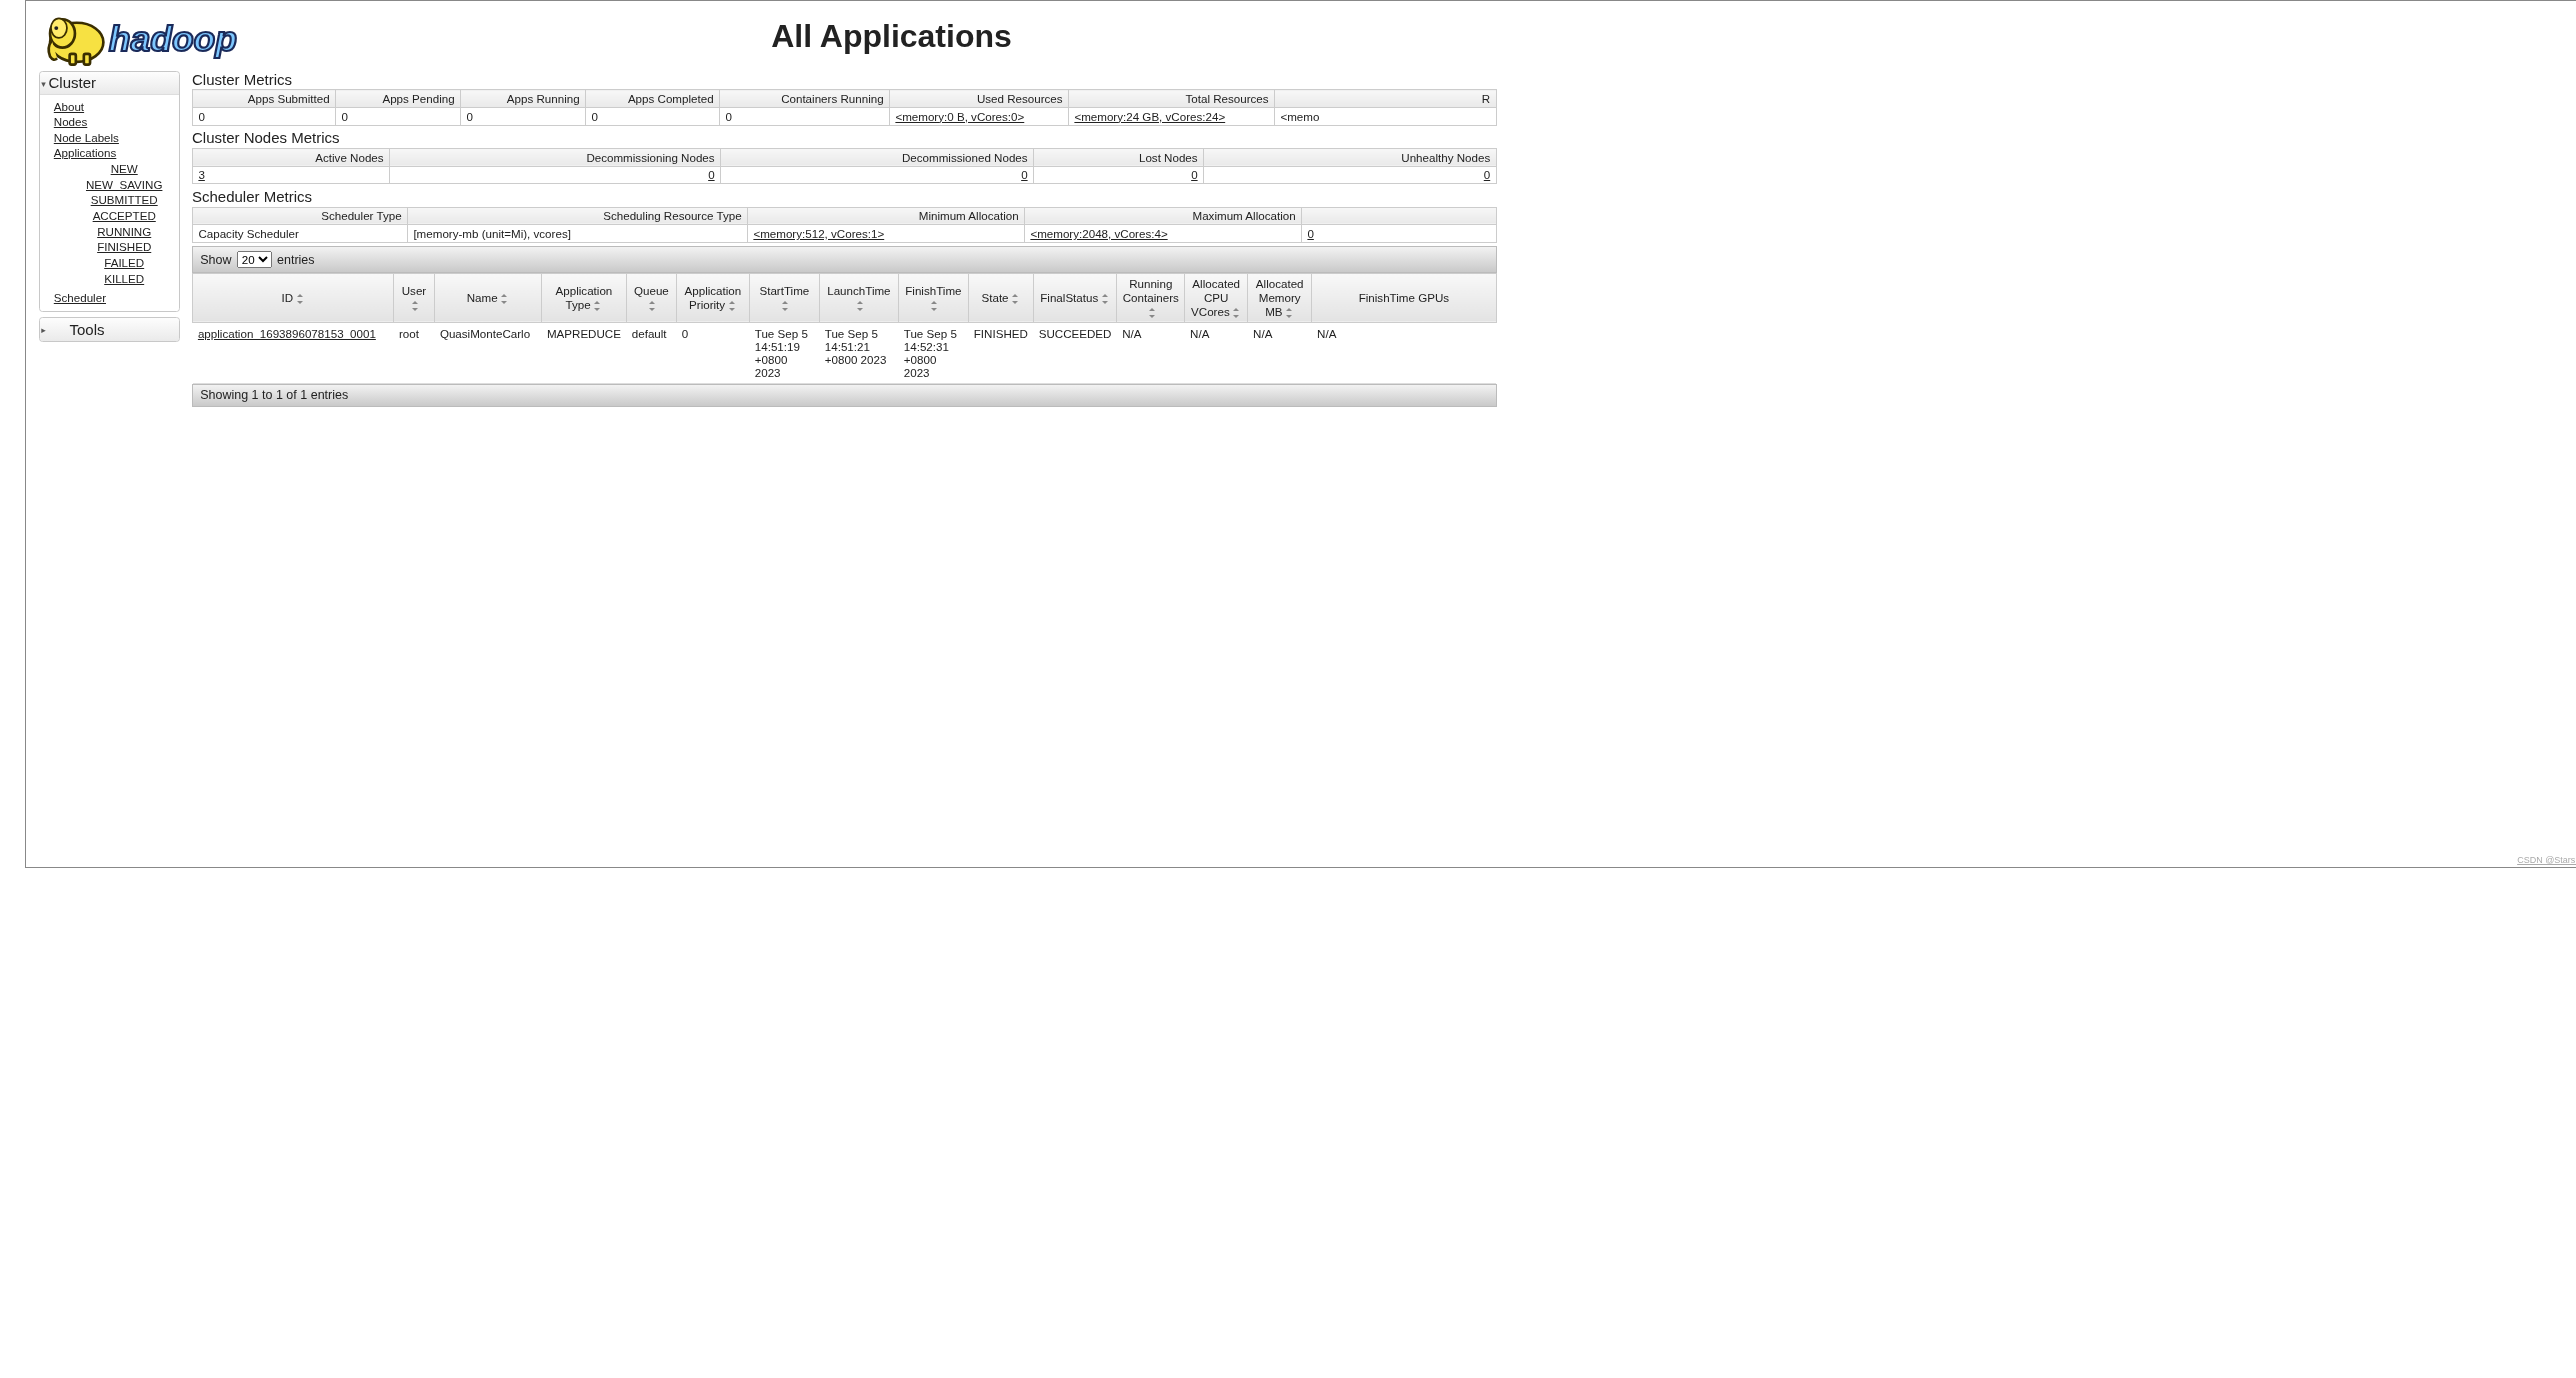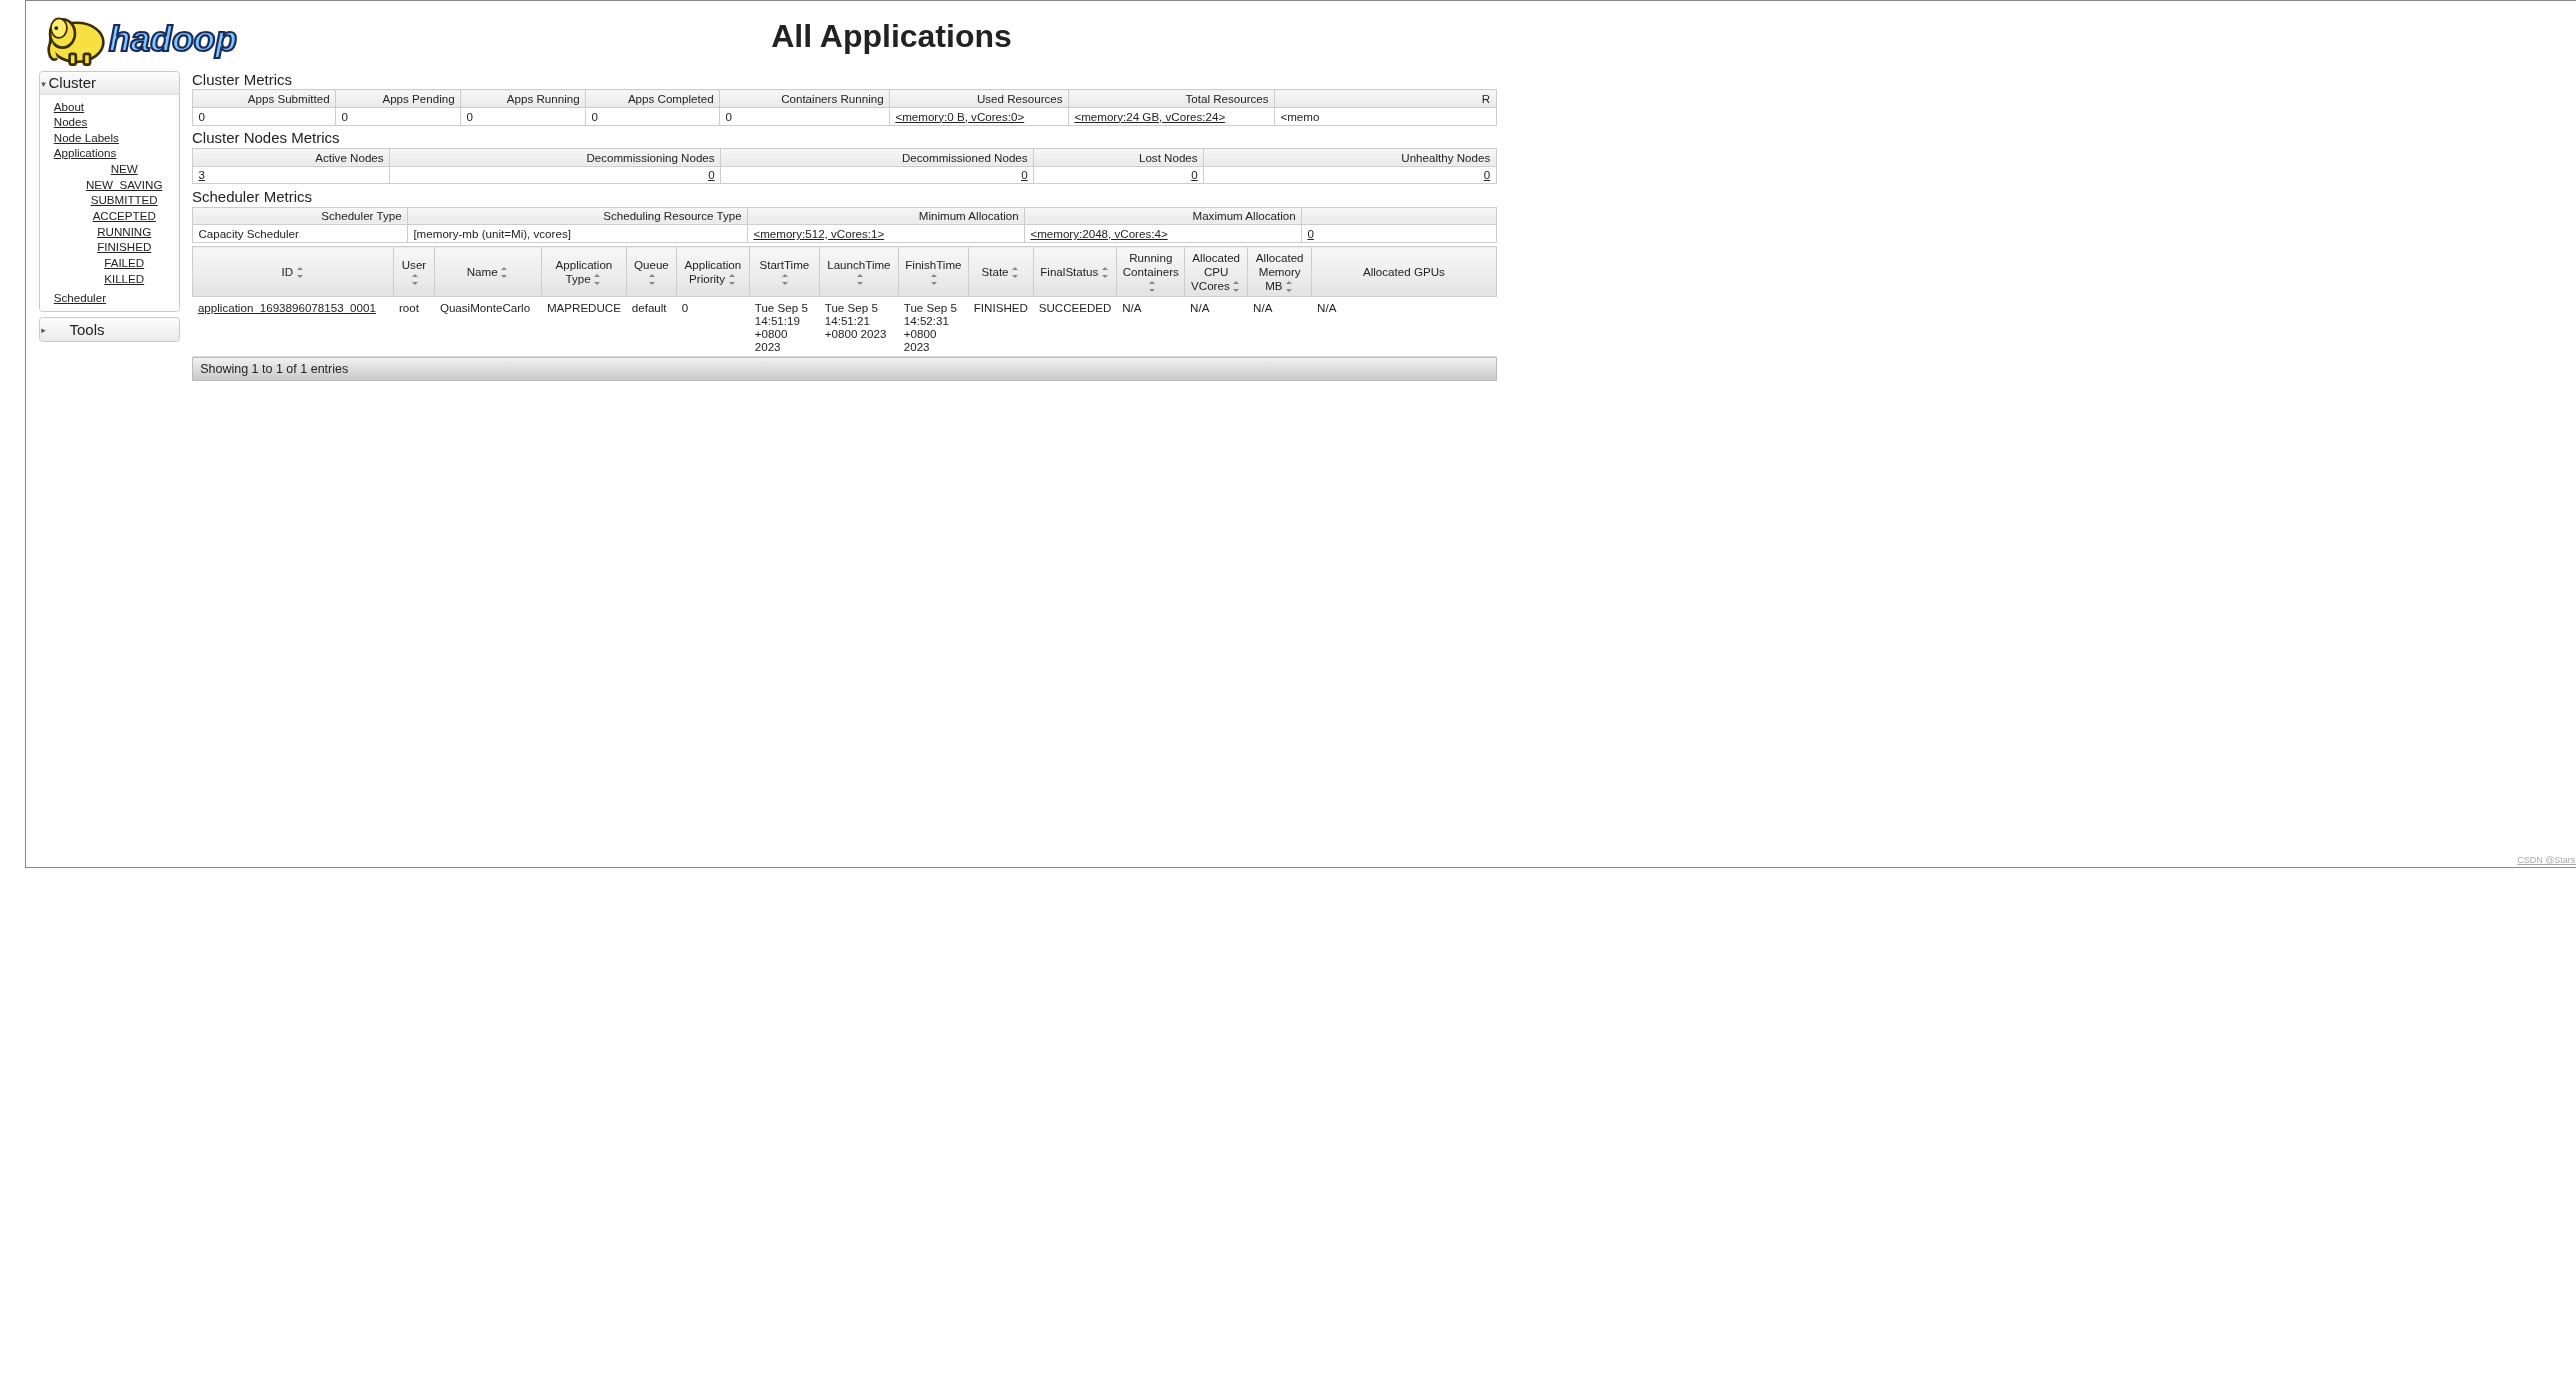--- a/index.html
+++ b/index.html
@@ -349,20 +349,27 @@
           <td>Capacity Scheduler</td>
           <td>[memory-mb (unit=Mi), vcores]</td>
           <td class="center">&lt;memory:512, vCores:1&gt;</td>
           <td class="center">&lt;memory:2048, vCores:4&gt;</td>
           <td class="center">0</td>
         </tr>
       </tbody>
           </table>
 
       <div class="dt-wrapper">
+        <div class="dt-bar">
+          <span>Show</span>
+          <select>
+            <option>20</option>
+          </select>
+          <span>entries</span>
+        </div>
 
         <table class="apps">
           <colgroup>
             <col style="width:201px">
                 <col style="width:41px">
                 <col style="width:107px">
                 <col style="width:81px">
             <col style="width:50px">
                 <col style="width:73px">
                 <col style="width:70px">
@@ -384,21 +391,21 @@
             <th><span>Queue</span><span class="sortmark"></span></th>
             <th><span>Application Priority</span><span class="sortmark"></span></th>
             <th><span>StartTime</span><span class="sortmark"></span></th>
             <th><span>LaunchTime</span><span class="sortmark"></span></th>
             <th><span>FinishTime</span><span class="sortmark"></span></th>
             <th><span>State</span><span class="sortmark"></span></th>
             <th><span>FinalStatus</span><span class="sortmark"></span></th>
             <th><span>Running Containers</span><span class="sortmark"></span></th>
             <th><span>Allocated CPU VCores</span><span class="sortmark"></span></th>
             <th><span>Allocated Memory MB</span><span class="sortmark"></span></th>
-            <th><span>Allocated GPUs</span></th>
+            <th><span>FinishTime GPUs</span></th>
           </tr>
           <tr>
             <td><a>application_1693896078153_0001</a></td>
             <td>root</td>
             <td>QuasiMonteCarlo</td>
             <td>MAPREDUCE</td>
             <td>default</td>
             <td>0</td>
             <td style="white-space:normal">Tue Sep 5 14:51:19 +0800 2023</td>
             <td style="white-space:normal">Tue Sep 5 14:51:21 +0800 2023</td>

